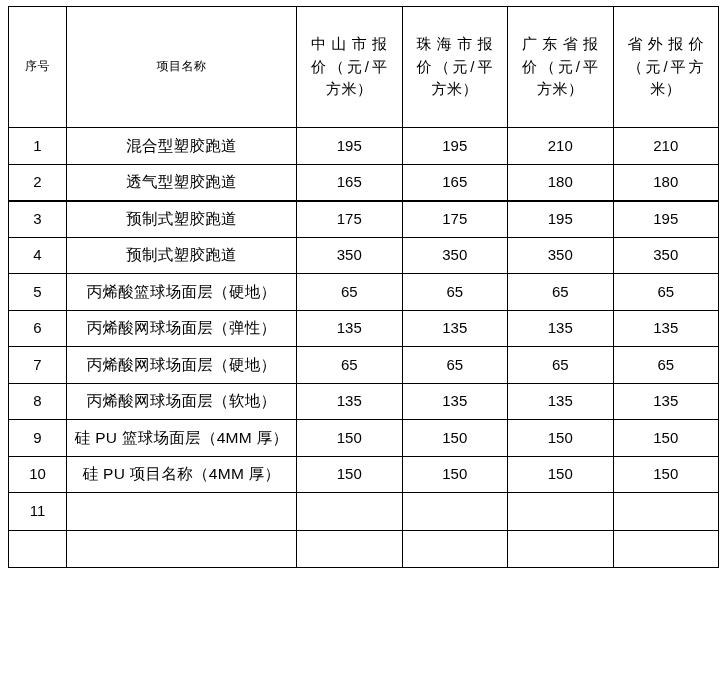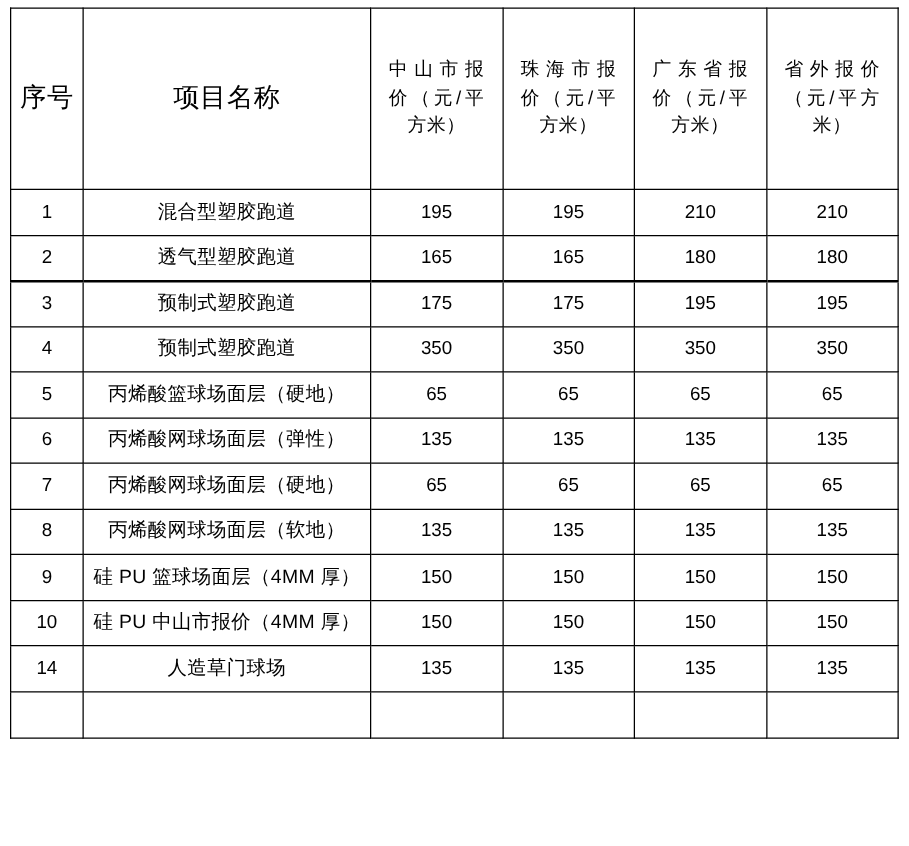--- a/index.html
+++ b/index.html
@@ -44,24 +44,24 @@
   col.c-name { width: 230px; }
   col.c-p    { width: 105.5px; }
 
   thead td {
     height: 112px;
     font-size: 15px;
     letter-spacing: 0.5px;
   }
   thead td.head-idx,
   thead td.head-name {
-    font-size: 21px;
+    font-size: 12px;
   }
   thead td.head-price {
-    padding: 16px 14px;
+    padding: 4px 14px;
     line-height: 1.5;
     text-align: justify;
     text-align-last: center;
   }
   tbody tr {
     height: 36.5px;
   }
   tbody td.idx {
     font-size: 15px;
   }
@@ -172,33 +172,33 @@
       <tr>
         <td class="idx">9</td>
         <td class="name">硅 PU 篮球场面层（4MM 厚）</td>
         <td class="val">150</td>
         <td class="val">150</td>
         <td class="val">150</td>
         <td class="val">150</td>
       </tr>
       <tr>
         <td class="idx">10</td>
-        <td class="name">硅 PU 中山市报价（4MM 厚）</td>
-        <td class="val">150</td>
-        <td class="val">150</td>
-        <td class="val">150</td>
-        <td class="val">150</td>
-      </tr>
-      <tr>
-        <td class="idx">14</td>
-        <td class="name">人造草门球场</td>
-        <td class="val">135</td>
-        <td class="val">135</td>
-        <td class="val">135</td>
-        <td class="val">135</td>
+        <td class="name">硅 PU 项目名称（4MM 厚）</td>
+        <td class="val">150</td>
+        <td class="val">150</td>
+        <td class="val">150</td>
+        <td class="val">150</td>
+      </tr>
+      <tr class="empty">
+        <td class="idx">11</td>
+        <td class="name"></td>
+        <td class="val"></td>
+        <td class="val"></td>
+        <td class="val"></td>
+        <td class="val"></td>
       </tr>
       <tr class="empty">
         <td class="idx"></td>
         <td class="name"></td>
         <td class="val"></td>
         <td class="val"></td>
         <td class="val"></td>
         <td class="val"></td>
       </tr>
     </tbody>

